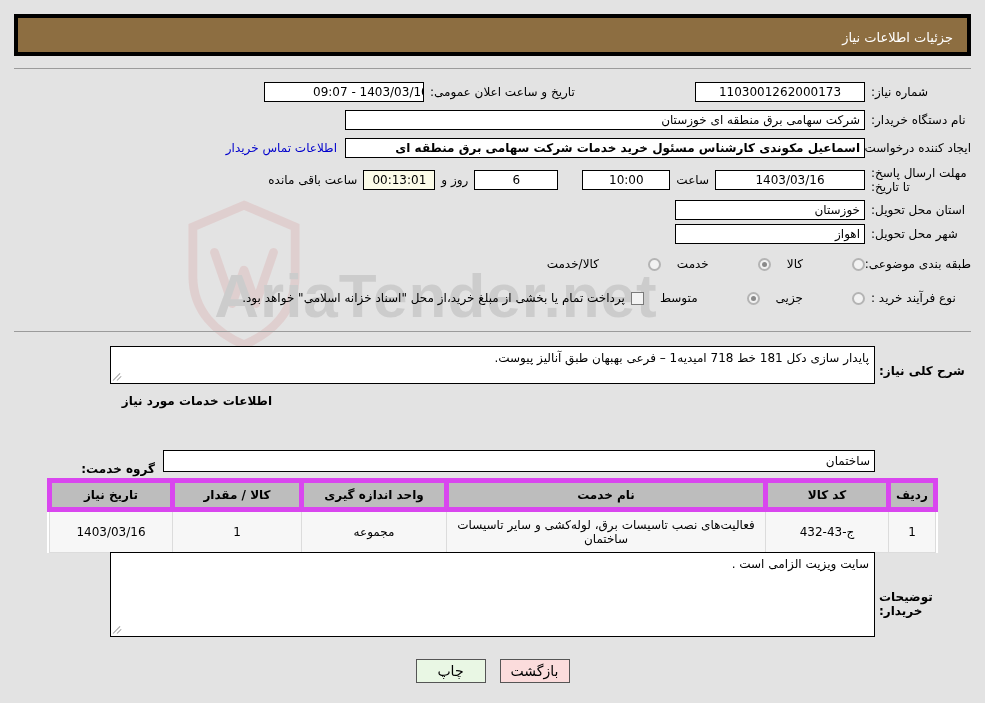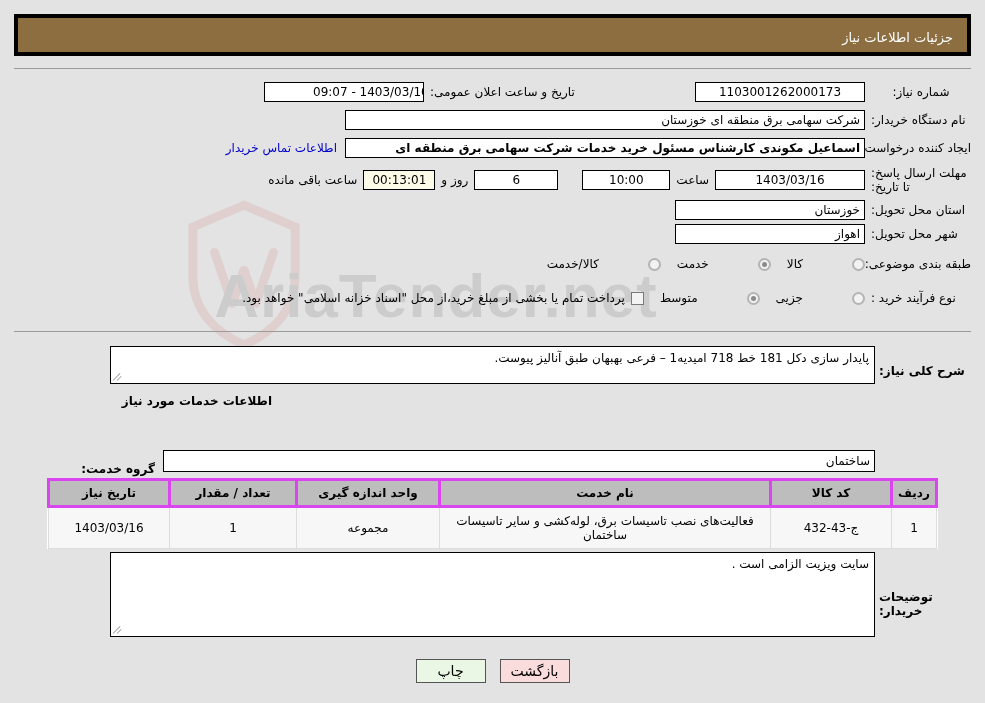--- a/index.html
+++ b/index.html
@@ -186,21 +186,21 @@
 
   
   table.grid {
     position: absolute;
     border-collapse: collapse;
     font-size: 12px;
     background: #fff;
   }
   table.grid th {
     background: #bdbdbd;
-    border: 3px solid #d946ef;
+    border: 5px solid #d946ef;
     font-weight: bold;
     font-size: 12px;
     padding: 5px 4px;
     color: #000;
     text-align: center;
   }
   table.grid td {
     background: #f7f7f7;
     border: 1px solid #dcdcdc;
     padding: 6px 5px;
@@ -242,21 +242,21 @@
   <div class="wm-text">AriaTender.net</div>
 </div>
 
 <div class="topbar">
   <div class="topbar-title">جزئیات اطلاعات نیاز</div>
 </div>
 
 <div class="panel" id="panel-top"></div>
 
 <div class="frow" style="top:82px; right:14px; z-index:3;">
-  <div class="lbl" style="width:100px;text-align:center;">شماره نیاز:</div>
+  <div class="lbl" style="width:100px;">شماره نیاز:</div>
   <div class="box box-center num" style="width:170px;">1103001262000173</div>
 </div>
 <div class="frow" style="top:82px; right:380px; z-index:3;">
   <div class="lbl" style="width:175px;">تاریخ و ساعت اعلان عمومی:</div>
   <div class="box box-center num" style="width:160px;padding-left:48px;">09:07 - 1403/03/10</div>
 </div>
 
 <div class="frow" style="top:110px; right:14px; z-index:3;">
   <div class="lbl" style="width:100px;">نام دستگاه خریدار:</div>
   <div class="box box-right" style="width:520px;">شرکت سهامی برق منطقه ای خوزستان</div>
@@ -336,21 +336,21 @@
 <div class="lbl lbl-bold" style="position:absolute; top:462px; right:830px; z-index:3; padding:0;">گروه خدمت:</div>
 <div class="box box-right" style="position:absolute; top:434px; right:110px; width:712px; height:22px; line-height:20px; z-index:3;margin-top:16px;">ساختمان</div>
 
 <table class="grid" style="top:478px; right:47px; width:891px;">
   <thead>
     <tr>
       <th style="width:34px;">ردیف</th>
       <th style="width:110px;">کد کالا</th>
       <th>نام خدمت</th>
       <th style="width:132px;">واحد اندازه گیری</th>
-      <th style="width:116px;">تعداد / مقدار</th>
+      <th style="width:116px;">کالا / مقدار</th>
       <th style="width:110px;">تاریخ نیاز</th>
     </tr>
   </thead>
   <tbody>
     <tr>
       <td class="num">1</td>
       <td class="num">ج-43-432</td>
       <td>فعالیت‌های نصب تاسیسات برق، لوله‌کشی و سایر تاسیسات ساختمان</td>
       <td>مجموعه</td>
       <td class="num">1</td>

